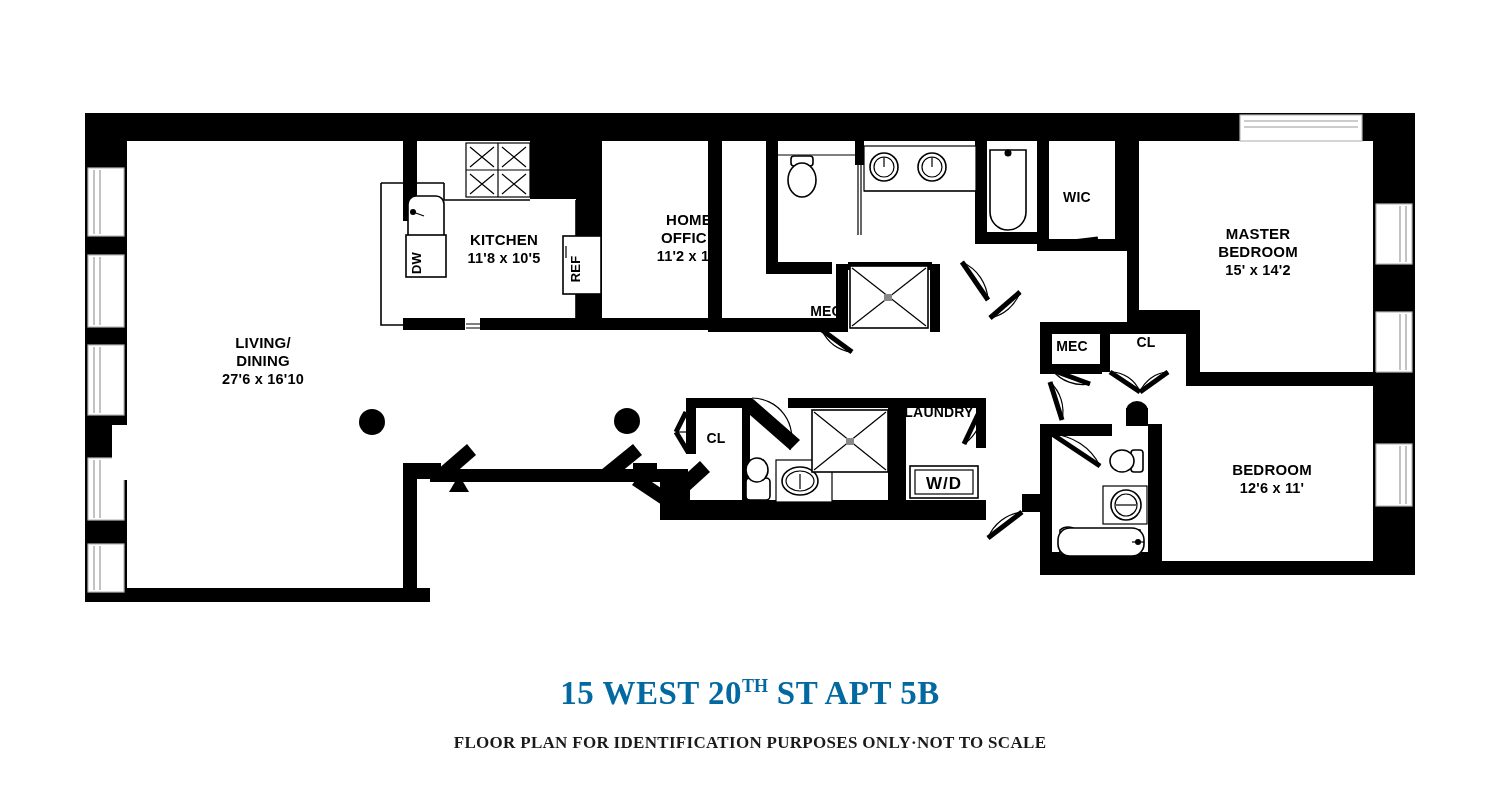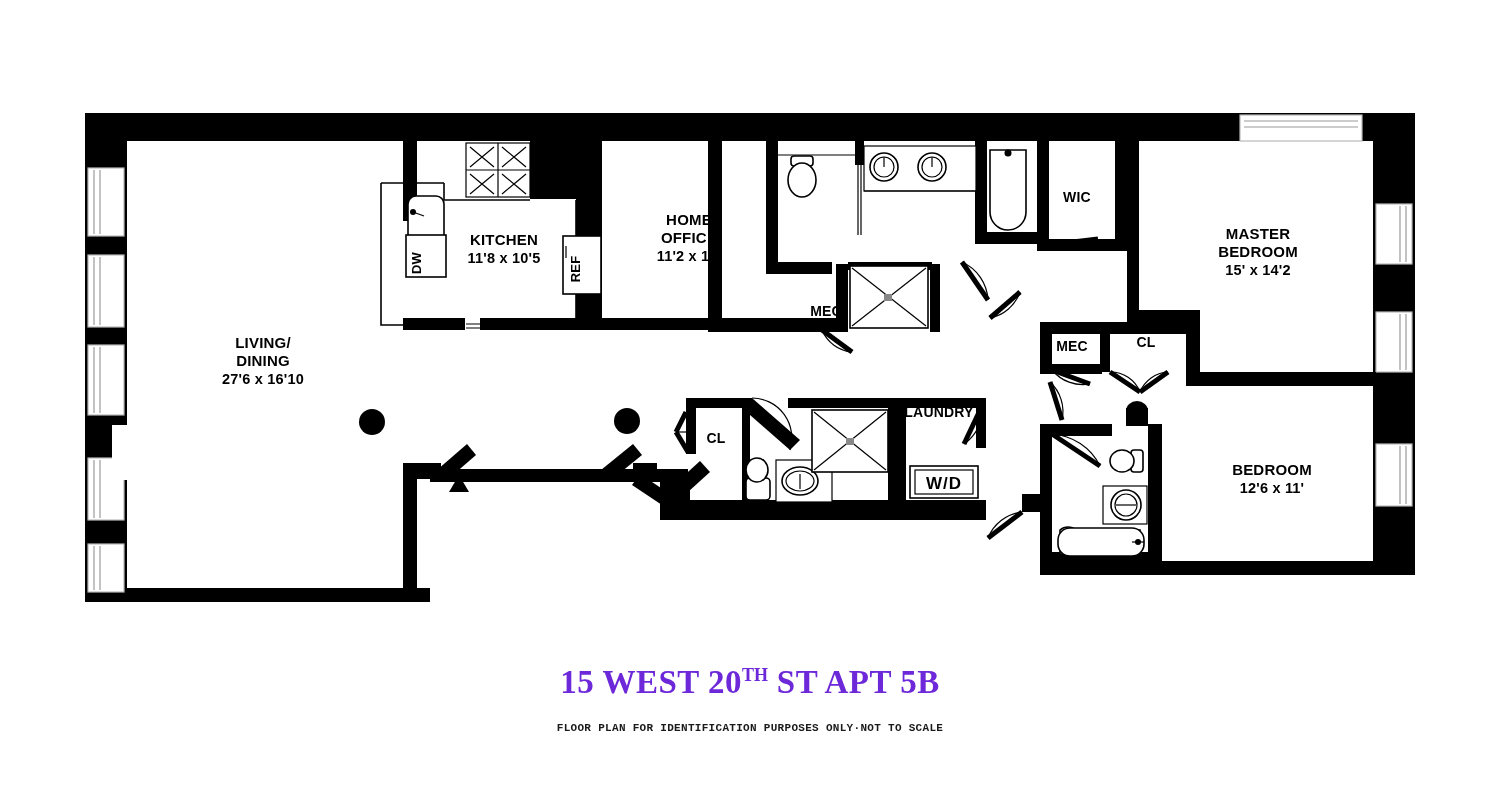--- a/index.html
+++ b/index.html
@@ -38,34 +38,34 @@
 
   
   #title-block{
     position:absolute;left:0;right:0;top:666px;text-align:center;
   }
   #plan-title{
     font-family:"Liberation Serif", serif;
     font-weight:bold;
     font-size:33px;
     letter-spacing:0.5px;
-    color:#6d28d9;
+    color:#0369a1;
     line-height:1;
-    margin:0;
+    margin:11px;
     white-space:nowrap;
   }
   #plan-title .sup{
     font-size:18px;
     vertical-align:super;
     letter-spacing:0;
   }
   #plan-subtitle{
-    font-family:Liberation Mono, monospace;
+    font-family:Liberation Serif, serif;
     font-weight:bold;
-    font-size:11px;
+    font-size:17px;
     letter-spacing:0.3px;
     color:#1a1a1a;
     margin-top:23px;
   }
 </style>
 </head>
 <body>
 
 <div id="plan-root">
 

